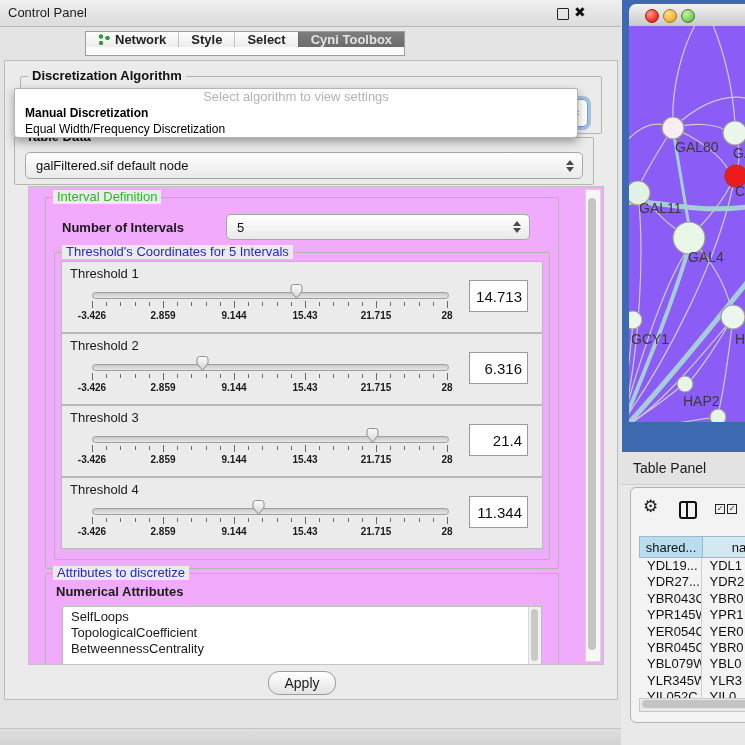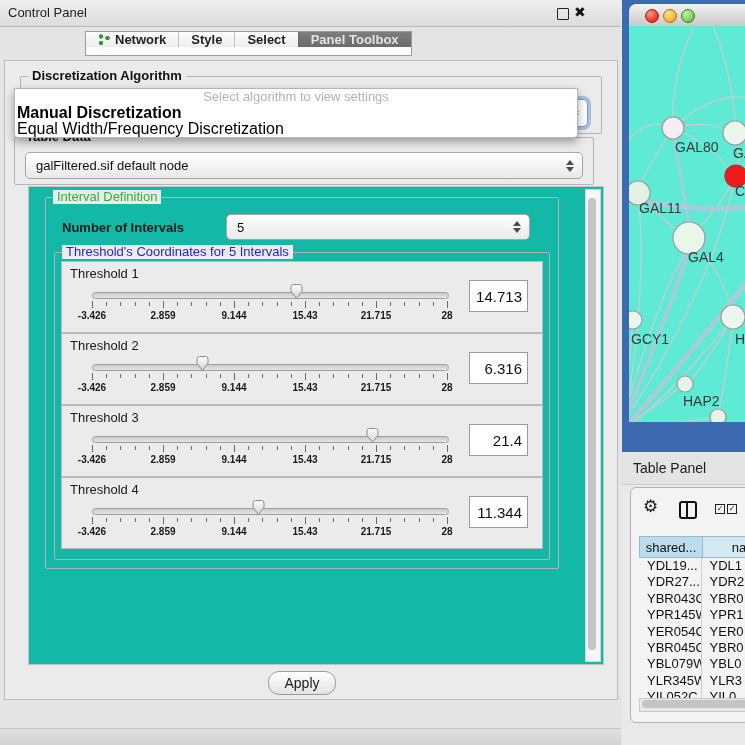--- a/index.html
+++ b/index.html
@@ -33,24 +33,24 @@
   .combo{position:absolute;border:1px solid #a6a6a6;border-radius:5px;background:linear-gradient(#ffffff,#e9e9e9);}
   .combo .cval{position:absolute;left:10px;top:0;bottom:0;display:flex;align-items:center;font-size:13px;color:#111;}
   .steppers{position:absolute;right:8px;top:50%;transform:translateY(-50%);display:flex;flex-direction:column;gap:2px;}
   .steppers .up{width:0;height:0;border-left:4px solid transparent;border-right:4px solid transparent;border-bottom:5px solid #4c4c4c;}
   .steppers .dn{width:0;height:0;border-left:4px solid transparent;border-right:4px solid transparent;border-top:5px solid #4c4c4c;}
 
   .combo.focused{border:1px solid #6f9fd8;box-shadow:0 0 0 3px rgba(106,158,214,.55);background:#fff;z-index:5;}
 
   .popup{left:14px;top:88px;width:562px;background:#fff;border:1px solid #b5b5b5;border-radius:0 0 4px 4px;box-shadow:0 4px 10px rgba(0,0,0,.35);z-index:60;}
   .popup .ph{height:16px;line-height:16px;text-align:center;color:#b3b3b3;font-size:13px;}
-  .popup .opt{height:16px;line-height:16px;padding-left:2px;font-size:16px;color:#000;}
+  .popup .opt{height:16px;line-height:16px;padding-left:10px;font-size:12px;color:#000;}
   .popup .opt.bold{font-weight:700;}
 
-  .contentpanel{left:28px;top:186px;width:574px;height:477px;border:1px solid #c2c2c2;background:#14b8a6;overflow:hidden;}
+  .contentpanel{left:28px;top:186px;width:574px;height:477px;border:1px solid #c2c2c2;background:#f0abfc;overflow:hidden;}
 
   .vsb{position:absolute;right:2px;top:2px;width:14px;height:471px;background:#f7f7f7;border:1px solid #d6d6d6;}
   .vsb .thumb{position:absolute;left:2px;top:8px;width:8px;height:452px;border-radius:5px;background:#c5c5c5;}
 
   .thr-panel{position:absolute;left:6px;width:480px;height:70px;border:1px solid #b9b9b9;background:#ebebeb;}
   .thr-label{position:absolute;left:8px;top:4px;font-weight:400;font-size:13px;}
   .thr-track{position:absolute;left:30px;top:30px;width:355px;height:5px;border:1px solid #9f9f9f;border-radius:4px;background:linear-gradient(#c9c9c9,#e6e6e6);}
   .thr-thumb{position:absolute;top:21px;width:15px;height:17px;}
   .tick{position:absolute;width:1px;background:#6a6a6a;}
   .tick.minor{top:40px;height:4px;}
@@ -68,21 +68,21 @@
   .bottomstrip{left:0;top:728px;width:621px;height:17px;background:linear-gradient(#e0e0e0,#d2d2d2);border-top:1px solid #c4c4c4;}
 
   
   .rightbase{left:621px;top:0;width:124px;height:745px;background:#e9e9e9;}
   .netwin{left:622px;top:0;width:123px;height:452px;background:#3d69b1;}
   .net-titlebar{position:absolute;left:7px;top:4px;width:116px;height:22px;background:linear-gradient(#f2f2f2,#c9c9c9);border-top-left-radius:7px;border-bottom:1px solid #9a9a9a;}
   .light{position:absolute;top:5px;width:12px;height:12px;border-radius:50%;}
   .light.red{background:radial-gradient(circle at 35% 30%,#ff9a8a,#ee3b2f 60%,#b71d12);border:1px solid #9a2018;}
   .light.yellow{background:radial-gradient(circle at 35% 30%,#ffe08a,#f5b73e 60%,#c07f0a);border:1px solid #a5761c;}
   .light.green{background:radial-gradient(circle at 35% 30%,#c7f0a8,#7ed25e 60%,#3f8f2f);border:1px solid #3f7f2b;}
-  .net-canvas{position:absolute;left:7px;top:26px;width:116px;height:396px;background:#5eead4;overflow:hidden;}
+  .net-canvas{position:absolute;left:7px;top:26px;width:116px;height:396px;background:#8b5cf6;overflow:hidden;}
 
   .tp-header{left:621px;top:452px;width:124px;height:32px;background:#e3e3e3;border-bottom:1px solid #cfcfcf;}
   .tp-header .t{position:absolute;left:12px;top:0;line-height:32px;font-size:14px;color:#1c1c1c;}
   .tp-body{left:630px;top:487px;width:130px;height:234px;background:#f3f3f3;border:1px solid #b3b3b3;border-radius:6px;}
   .gear{position:absolute;left:12px;top:8px;font-size:17px;font-weight:700;color:#1a1a1a;}
   .split-icon{position:absolute;left:48px;top:13px;width:14px;height:14px;border:2px solid #111;border-radius:3px;}
   .split-icon::after{content:"";position:absolute;left:5px;top:0;width:2px;height:14px;background:#111;}
   .cb-icon{position:absolute;top:16px;width:8px;height:8px;border:1.5px solid #222;font-size:8px;line-height:8px;text-align:center;color:#222;}
   .th-row{position:absolute;left:8px;top:48px;display:flex;height:22px;}
   .th-cell{border:1px solid #9fb9c6;border-left-width:0;font-size:13px;display:flex;align-items:center;justify-content:center;color:#111;}
@@ -113,21 +113,21 @@
           <span class="nettab-icon"></span>
           <span>Network</span>
         </div>
         <div class="tab">
           <span>Style</span>
         </div>
         <div class="tab">
           <span>Select</span>
         </div>
         <div class="tab sel">
-          <span>Panel Toolbox</span>
+          <span>Cyni Toolbox</span>
         </div>
       </div>
   </div>
 
   <div class="abs mainpanel"></div>
 
   <div class="group" style="left:20px;top:76px;width:580px;height:56px;">
     <span class="gtitle black">Discretization Algorithm</span>
   </div>
   <div class="combo focused abs" style="left:30px;top:99px;width:556px;height:26px;">
@@ -354,20 +354,34 @@
               <div class="ticklab" style="left: 172px;">9.144</div>
               <div class="ticklab" style="left: 243px;">15.43</div>
               <div class="ticklab" style="left: 314px;">21.715</div>
               <div class="ticklab" style="left: 385px;">28</div>
               <input class="thr-val" type="text" value="11.344" style="">
             </div>
           </div>
       </div>
     </div>
 
+    <div class="group" style="left:16px;top:386px;width:512px;height:95px;">
+      <span class="gtitle blue">Attributes to discretize</span>
+      <div class="abs" style="left:10px;top:10px;font-weight:700;">Numerical Attributes</div>
+      <div class="attr-list">
+        <div style="padding-top:2px;">
+            <div class="attr-item">SelfLoops</div>
+            <div class="attr-item">TopologicalCoefficient</div>
+            <div class="attr-item">BetweennessCentrality</div>
+          </div>
+        <div class="attr-sb">
+            <div class="thumb"></div>
+          </div>
+      </div>
+    </div>
 
     <div class="vsb">
       <div class="thumb"></div>
     </div>
   </div>
 
   <div class="btn" style="left:268px;top:671px;width:66px;height:22px;line-height:22px;">Apply</div>
 
 
   <div class="abs bottomstrip"></div>

